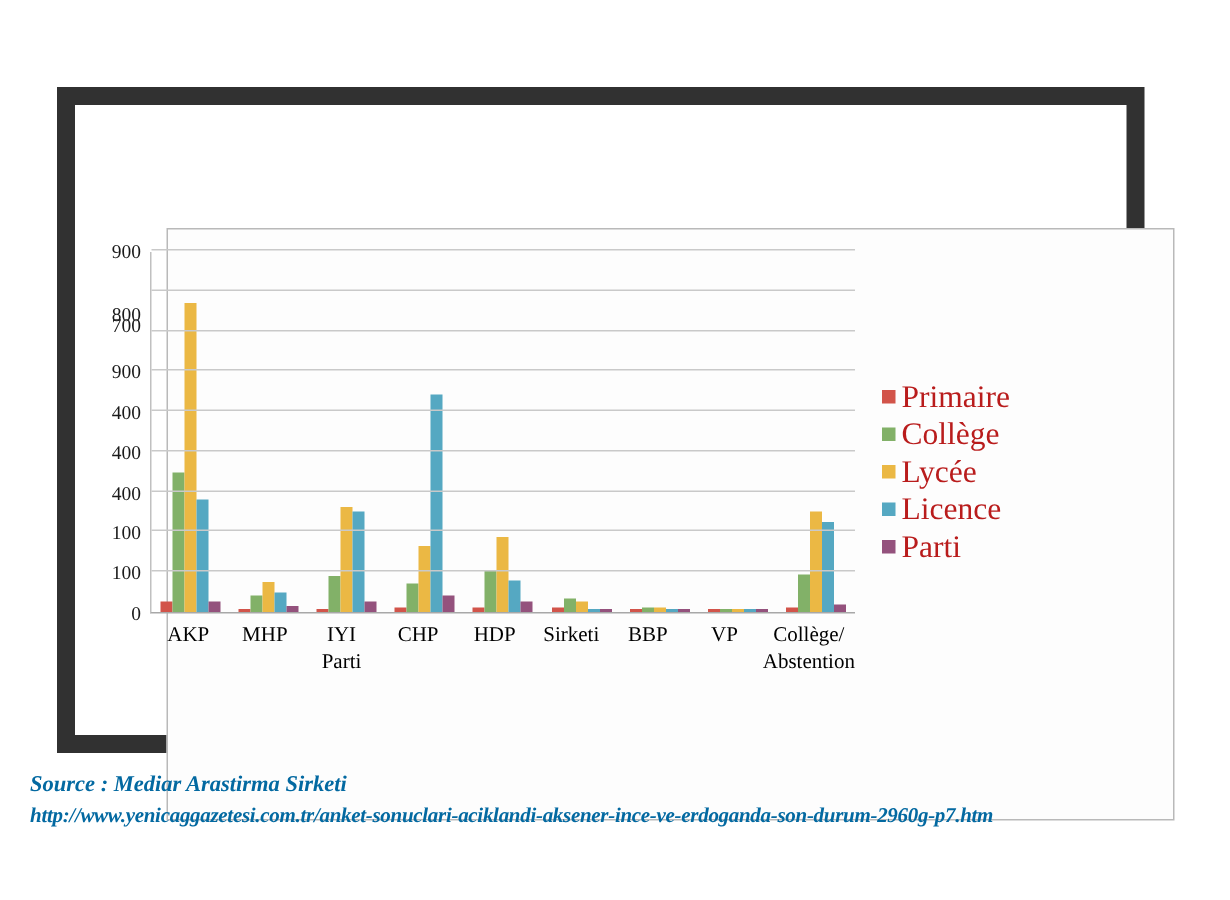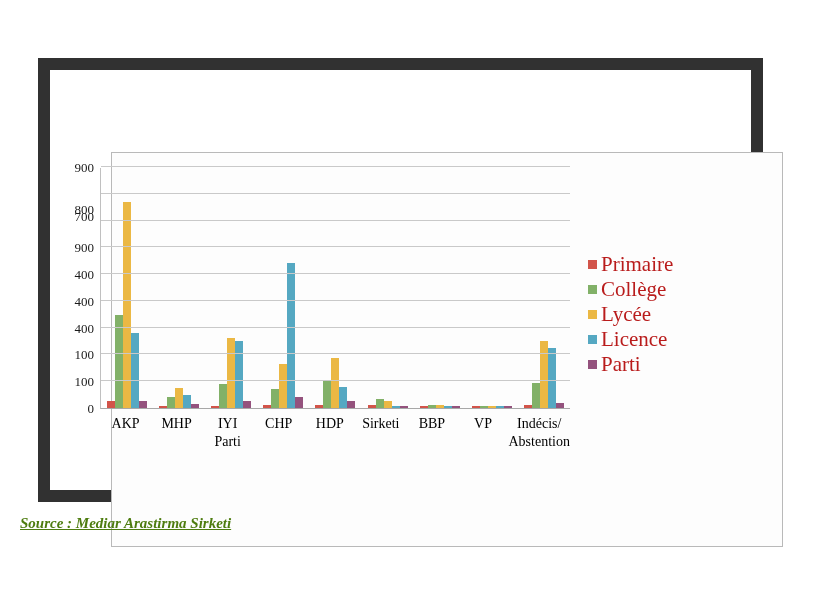--- a/index.html
+++ b/index.html
@@ -106,22 +106,21 @@
   .legend-label {
     font-size: 21px;
     color: #b91c1c;
     white-space: nowrap;
   }
   .source {
     position: absolute;
     left: 20px; top: 512px;
     font-weight: bold;
     font-style: italic;
-    color: #4d7c0f;
-    text-decoration: underline;
+    color: #0369a1;
   }
   .source-line1 { font-size: 15px; line-height: 22px; }
   .source-line2 { font-size: 14px; line-height: 21px; letter-spacing: -0.2px; }
 </style>
 </head>
 <body>
 
 <div class="page">
   <div class="frame">
     <div class="chart-box"></div>
@@ -221,21 +220,21 @@
   <div class="x-labels">
       <div class="x-label">AKP</div>
       <div class="x-label">MHP</div>
       <div class="x-label">IYI
 Parti</div>
       <div class="x-label">CHP</div>
       <div class="x-label">HDP</div>
       <div class="x-label">Sirketi</div>
       <div class="x-label">BBP</div>
       <div class="x-label">VP</div>
-      <div class="x-label">Indécis/
+      <div class="x-label">Collège/
 Abstention</div>
     </div>
 
   <div class="legend">
       <div class="legend-row">
         <div class="legend-swatch" style="background: rgb(210, 84, 74);"></div>
         <div class="legend-label">Primaire</div>
       </div>
       <div class="legend-row">
         <div class="legend-swatch" style="background: rgb(130, 177, 104);"></div>
@@ -250,14 +249,15 @@
         <div class="legend-label">Licence</div>
       </div>
       <div class="legend-row">
         <div class="legend-swatch" style="background: rgb(148, 82, 125);"></div>
         <div class="legend-label">Parti</div>
       </div>
     </div>
 
   <div class="source">
     <div class="source-line1">Source : Mediar Arastirma Sirketi</div>
+    <div class="source-line2">http://www.yenicaggazetesi.com.tr/anket-sonuclari-aciklandi-aksener-ince-ve-erdoganda-son-durum-2960g-p7.htm</div>
   </div>
 </div>
 
 </body></html>

